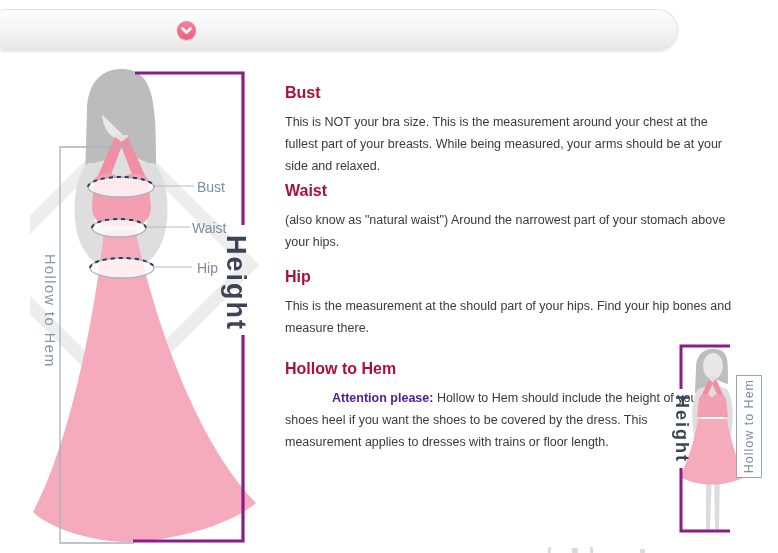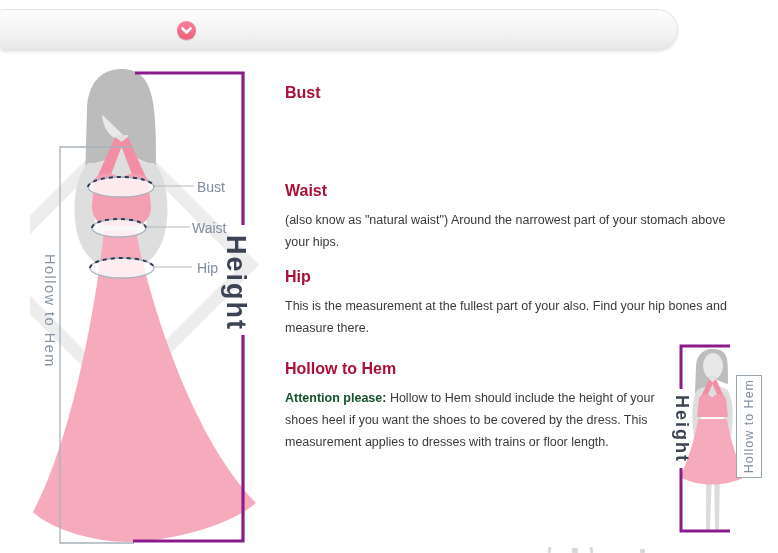--- a/index.html
+++ b/index.html
@@ -24,21 +24,21 @@
   .chevron-btn{
     position:absolute;left:177px;top:11px;width:19px;height:19px;border-radius:50%;
     background:linear-gradient(180deg,#f58299 0%,#ef5f7b 100%);
     box-shadow:0 1px 1px rgba(0,0,0,0.15);
     display:flex;align-items:center;justify-content:center;cursor:pointer;
   }
   
   .sec{position:absolute;left:285px;}
   .sec-h{margin:0 0 9px 0;font-size:16px;line-height:18px;font-weight:bold;color:#ab1038;}
   .para{margin:0;font-size:12.5px;line-height:22px;color:#3a3a3a;white-space:pre-line;}
-  .attention{color:#14532d;font-weight:bold;}
+  .attention{color:#4c1d95;font-weight:bold;margin-left:47px;}
   .sep{font-weight:bold;color:#333;}
   
   .diagram-label{position:absolute;font-size:14px;color:#7e8da0;} 
   .main-height{
     position:absolute;left:219px;top:227px;height:112px;width:32px;
     writing-mode:vertical-rl;text-align:center;
     font-size:27px;font-weight:bold;color:#3c4354;letter-spacing:2px;
   }
   .main-hollow{
     position:absolute;left:36px;top:245px;height:132px;width:22px;
@@ -118,31 +118,34 @@
 </svg>
 
 <span class="diagram-label" style="left:197px;top:179px;">Bust</span>
 <span class="diagram-label" style="left:192px;top:220px;">Waist</span>
 <span class="diagram-label" style="left:197px;top:260px;">Hip</span>
 <span class="main-height">Height</span>
 <span class="main-hollow">Hollow to Hem</span>
 
 <div class="sec" style="top:84px;width:490px;">
   <h3 class="sec-h">Bust</h3>
+  <p class="para">This is NOT your bra size. This is the measurement around your chest at the
+fullest part of your breasts. While being measured, your arms should be at your
+side and relaxed.</p>
 </div>
 
 <div class="sec" style="top:182px;width:490px;">
   <h3 class="sec-h">Waist</h3>
   <p class="para">(also know as "natural waist") Around the narrowest part of your stomach above
 your hips.</p>
 </div>
 
 <div class="sec" style="top:268px;width:490px;">
   <h3 class="sec-h">Hip</h3>
-  <p class="para">This is the measurement at the fullest part of your also. Find your hip bones and
+  <p class="para">This is the measurement at the should part of your hips. Find your hip bones and
 measure there.</p>
 </div>
 
 <div class="sec" style="top:360px;width:432px;">
   <h3 class="sec-h">Hollow to Hem</h3>
   <p class="para"><strong class="attention">Attention please</strong><span class="sep">: </span><span>Hollow to Hem should include the height of your
 shoes heel if you want the shoes to be covered by the dress. This
 measurement applies to dresses with trains or floor length.</span></p>
 </div>
 

